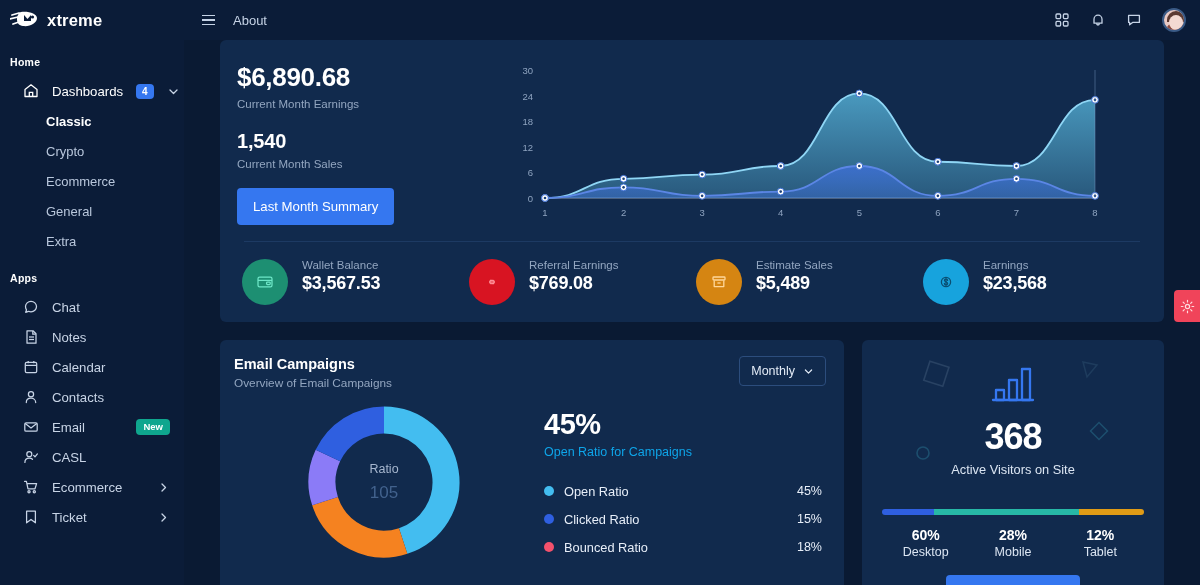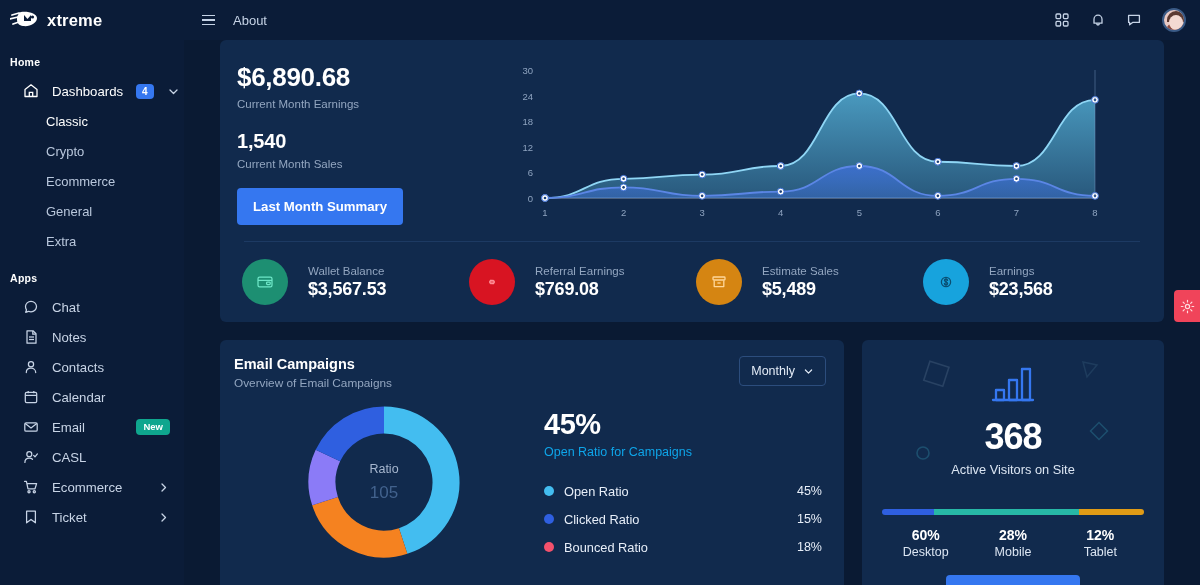--- a/index.html
+++ b/index.html
@@ -34,21 +34,21 @@
     font-size: 13.2px; color: #c8d4e6; cursor: pointer;
     position: relative;
   }
   .nav-item .ico { width: 17px; height: 17px; flex: 0 0 17px; display: flex; align-items: center; justify-content: center; color: #c8d4e6; }
   .nav-item .lbl { flex: 1; white-space: nowrap; }
   .nav-item.active .lbl, .nav-item.active .ico { color: #fff; }
   .nav-sub {
     display: flex; align-items: center; height: 30px;
     padding-left: 46px; font-size: 13px; color: #b9c7dc; cursor: pointer;
   }
-  .nav-sub.on { color: #ffffff; font-weight: 400; }
+  .nav-sub.on { color: #ffffff; font-weight: 700; }
   .badge-num {
     background: #3577f0; color: #fff; font-size: 10px; font-weight: 700;
     border-radius: 4px; padding: 2px 6px; line-height: 1.1;
   }
   .badge-new {
     background: #0fa68e; color: #ffffff; font-size: 9.5px; font-weight: 700;
     border-radius: 4px; padding: 3px 7px; line-height: 1;
   }
   .chev { color: #c8d4e6; display:flex; }
 
@@ -80,28 +80,28 @@
     margin: 0 36px 0 36px; background: #112a4d; border-radius: 6px;
     height: 282px; display: flex; flex-direction: column;
   }
   .hero-top { display: flex; flex: 1; padding: 16px 24px 0 15px; }
   .hero-left { width: 270px; flex: 0 0 270px; padding-left: 2px; padding-top: 6px; }
   .big-amount { font-size: 26px; font-weight: 700; letter-spacing: -.3px; }
   .cap { font-size: 11.5px; color: #93a6c0; margin-top: 5px; }
   .mid-amount { font-size: 20px; font-weight: 700; margin-top: 20px; letter-spacing: -.2px; }
   .btn-primary {
     margin-top: 18px; background: #3577f0; color: #fff; border: none;
-    border-radius: 4px; padding: 11px 16px; font-size: 13.2px; font-weight: 700;
+    border-radius: 4px; padding: 11px 16px; font-size: 13.2px; font-weight: 400;
     cursor: pointer; font-family: inherit;
   }
   .chart-wrap { flex: 1; position: relative; padding-top: 2px; }
 
   .hero-divider { height: 1px; background: #1d3a63; margin: 0 24px; }
   .stat-row { display: flex; height: 80px; align-items: center; padding: 0 18px 0 18px; }
-  .stat { flex: 1; display: flex; align-items: center; gap: 20px; padding-left: 4px; }
+  .stat { flex: 1; display: flex; gap: 14px; padding-left: 4px; }
   .stat-circ {
     width: 46px; height: 46px; border-radius: 50%; flex: 0 0 46px;
     display: flex; align-items: center; justify-content: center;
   }
   .stat-label { font-size: 11.5px; color: #93a6c0; }
   .stat-value { font-size: 18px; font-weight: 700; margin-top: 2px; letter-spacing: -.2px; }
 
   
   .bottom-row { display: flex; gap: 18px; margin: 18px 36px 0 36px; }
   .card-email {
@@ -224,37 +224,37 @@
             <path d="M6 8 H11"></path>
             <path d="M6 10.5 H11"></path>
         </svg>
       </span>
       <span class="lbl">Notes</span>
     </div>
 
     <div class="nav-item">
       <span class="ico">
         <svg width="16" height="16" viewBox="0 0 16 16" fill="none" stroke="currentColor" stroke-width="1.25">
-          <circle cx="8" cy="5.2" r="2.6"></circle>
-          <path d="M3.3 13.6 C3.3 10.8 5.4 9.2 8 9.2 C10.6 9.2 12.7 10.8 12.7 13.6" stroke-linecap="round"></path>
-        </svg>
-      </span>
-      <span class="lbl">Contacts</span>
-    </div>
-
-    <div class="nav-item">
-      <span class="ico">
-        <svg width="16" height="16" viewBox="0 0 16 16" fill="none" stroke="currentColor" stroke-width="1.25">
           <rect x="2.3" y="3.3" width="11.4" height="10.4" rx="1.4"></rect>
           <path d="M2.3 6.4 H13.7"></path>
             <path d="M5.2 1.9 V4.3"></path>
             <path d="M10.8 1.9 V4.3"></path>
         </svg>
       </span>
       <span class="lbl">Calendar</span>
+    </div>
+
+    <div class="nav-item">
+      <span class="ico">
+        <svg width="16" height="16" viewBox="0 0 16 16" fill="none" stroke="currentColor" stroke-width="1.25">
+          <circle cx="8" cy="5.2" r="2.6"></circle>
+          <path d="M3.3 13.6 C3.3 10.8 5.4 9.2 8 9.2 C10.6 9.2 12.7 10.8 12.7 13.6" stroke-linecap="round"></path>
+        </svg>
+      </span>
+      <span class="lbl">Contacts</span>
     </div>
 
     <div class="nav-item">
       <span class="ico">
         <svg width="16" height="16" viewBox="0 0 16 16" fill="none" stroke="currentColor" stroke-width="1.25">
           <rect x="1.8" y="3.8" width="12.4" height="8.4" rx="1.3"></rect>
           <path d="M2.2 4.6 L8 9 L13.8 4.6" stroke-linejoin="round"></path>
         </svg>
       </span>
       <span class="lbl">Email</span>

